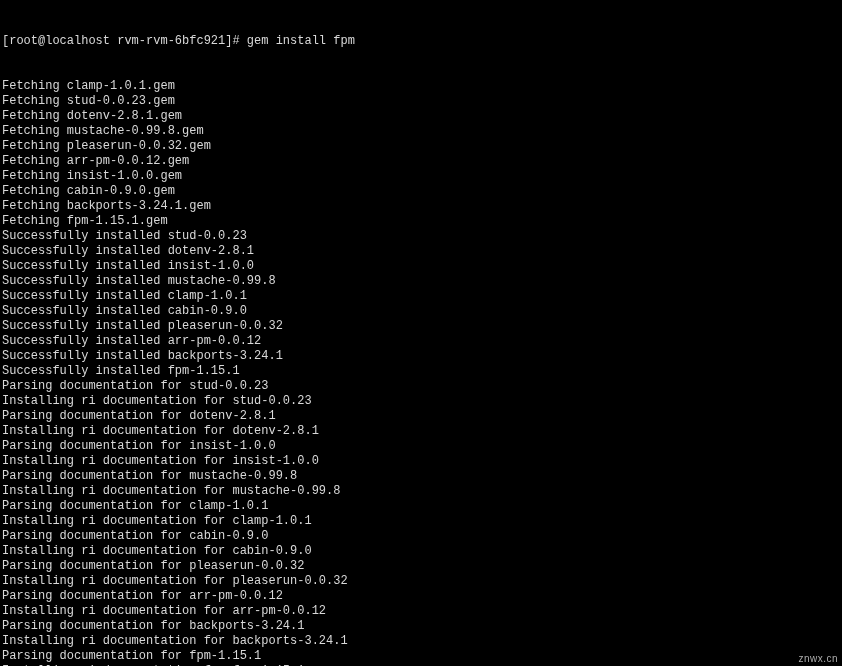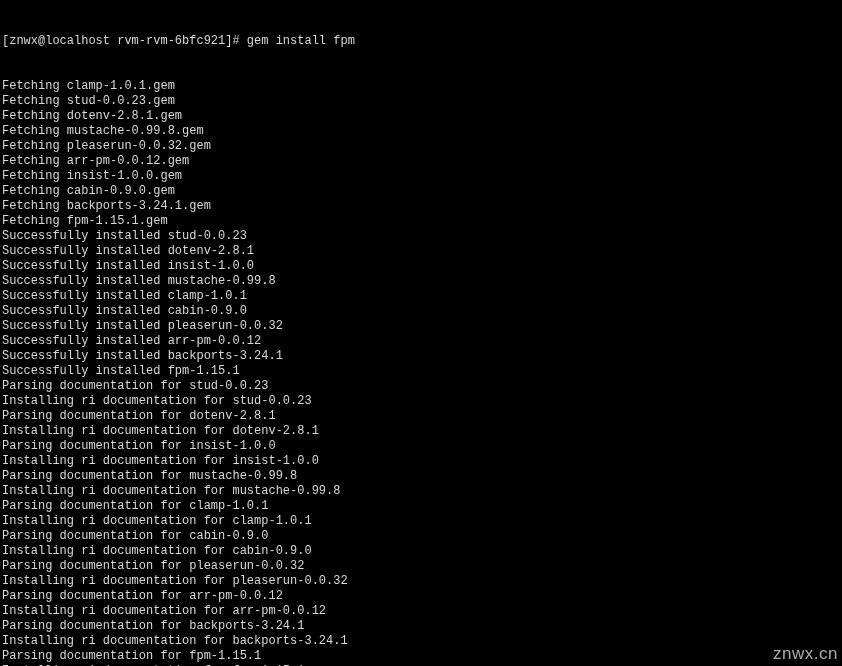--- a/index.html
+++ b/index.html
@@ -21,28 +21,28 @@
   }
   .line {
     display: block;
   }
   .prompt-user { color: #d9d9d9; }
   .watermark {
     position: absolute;
     right: 4px;
     bottom: 2px;
     font-family: Arial, sans-serif;
-    font-size: 17px;
+    font-size: 10px;
     color: #bfbfbf;
     opacity: 0.9;
     letter-spacing: 0.5px;
   }
 </style>
 </head>
 <body>
 
 <div class="terminal">
-  <span class="line"><span class="prompt-user">[znwx@localhost rvm-rvm-6bfc921]#</span> <span>gem install fpm</span></span>
+  <span class="line"><span class="prompt-user">[root@localhost rvm-rvm-6bfc921]#</span> <span>gem install fpm</span></span>
   <div id="output-lines"><span class="line">Fetching clamp-1.0.1.gem</span><span class="line">Fetching stud-0.0.23.gem</span><span class="line">Fetching dotenv-2.8.1.gem</span><span class="line">Fetching mustache-0.99.8.gem</span><span class="line">Fetching pleaserun-0.0.32.gem</span><span class="line">Fetching arr-pm-0.0.12.gem</span><span class="line">Fetching insist-1.0.0.gem</span><span class="line">Fetching cabin-0.9.0.gem</span><span class="line">Fetching backports-3.24.1.gem</span><span class="line">Fetching fpm-1.15.1.gem</span><span class="line">Successfully installed stud-0.0.23</span><span class="line">Successfully installed dotenv-2.8.1</span><span class="line">Successfully installed insist-1.0.0</span><span class="line">Successfully installed mustache-0.99.8</span><span class="line">Successfully installed clamp-1.0.1</span><span class="line">Successfully installed cabin-0.9.0</span><span class="line">Successfully installed pleaserun-0.0.32</span><span class="line">Successfully installed arr-pm-0.0.12</span><span class="line">Successfully installed backports-3.24.1</span><span class="line">Successfully installed fpm-1.15.1</span><span class="line">Parsing documentation for stud-0.0.23</span><span class="line">Installing ri documentation for stud-0.0.23</span><span class="line">Parsing documentation for dotenv-2.8.1</span><span class="line">Installing ri documentation for dotenv-2.8.1</span><span class="line">Parsing documentation for insist-1.0.0</span><span class="line">Installing ri documentation for insist-1.0.0</span><span class="line">Parsing documentation for mustache-0.99.8</span><span class="line">Installing ri documentation for mustache-0.99.8</span><span class="line">Parsing documentation for clamp-1.0.1</span><span class="line">Installing ri documentation for clamp-1.0.1</span><span class="line">Parsing documentation for cabin-0.9.0</span><span class="line">Installing ri documentation for cabin-0.9.0</span><span class="line">Parsing documentation for pleaserun-0.0.32</span><span class="line">Installing ri documentation for pleaserun-0.0.32</span><span class="line">Parsing documentation for arr-pm-0.0.12</span><span class="line">Installing ri documentation for arr-pm-0.0.12</span><span class="line">Parsing documentation for backports-3.24.1</span><span class="line">Installing ri documentation for backports-3.24.1</span><span class="line">Parsing documentation for fpm-1.15.1</span><span class="line">Installing ri documentation for fpm-1.15.1</span></div>
   
 </div>
 
 <div class="watermark">znwx.cn</div>
 
 </body></html>

